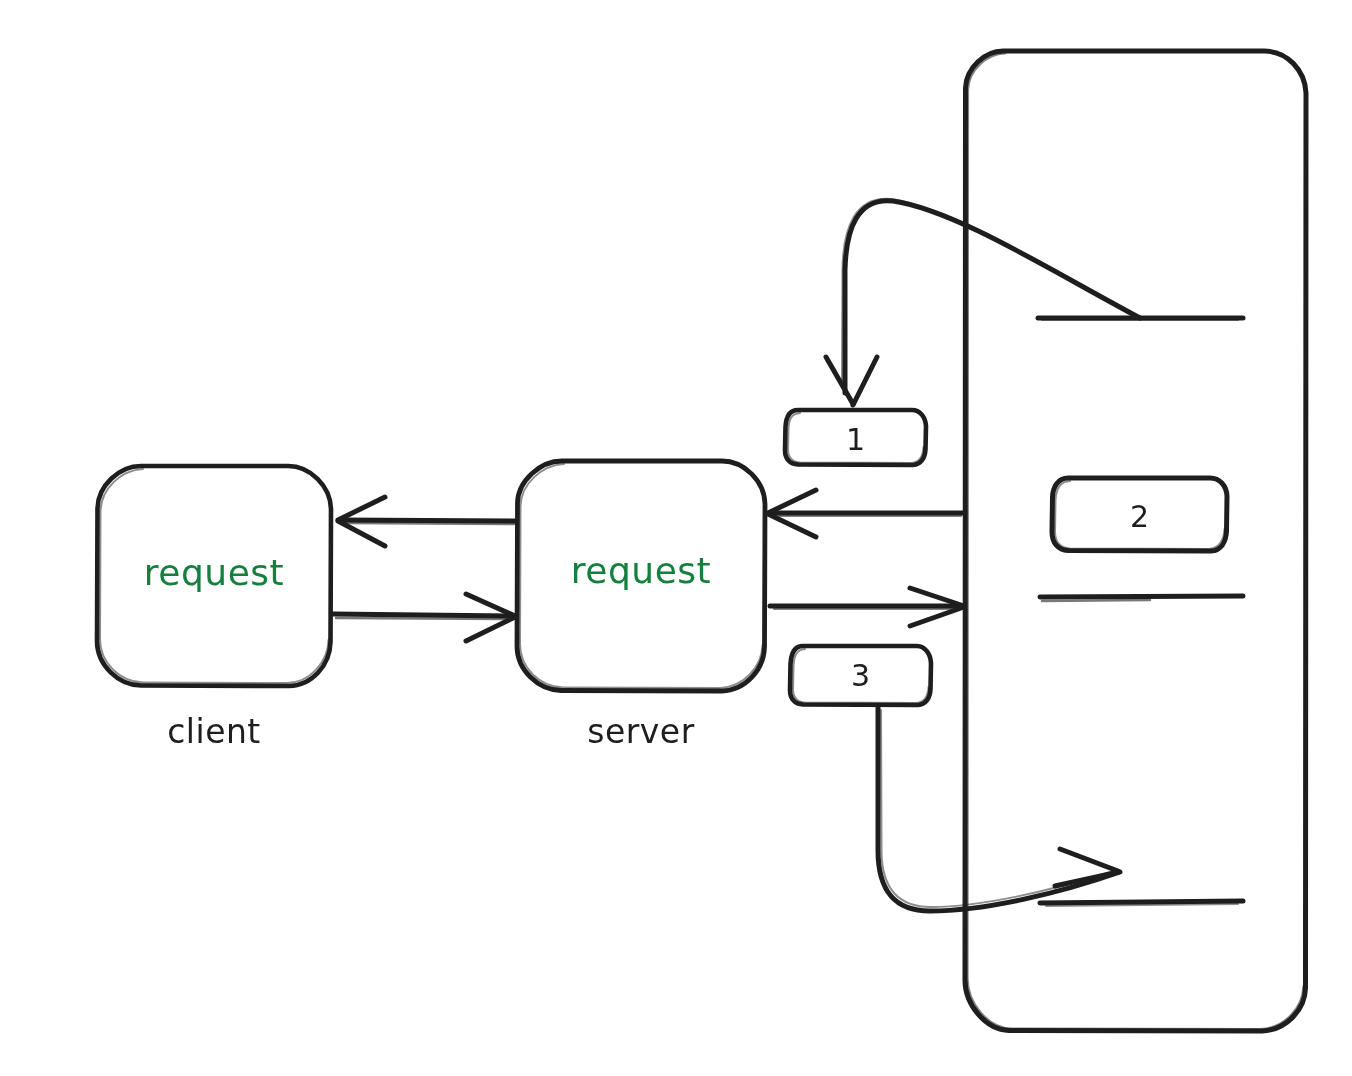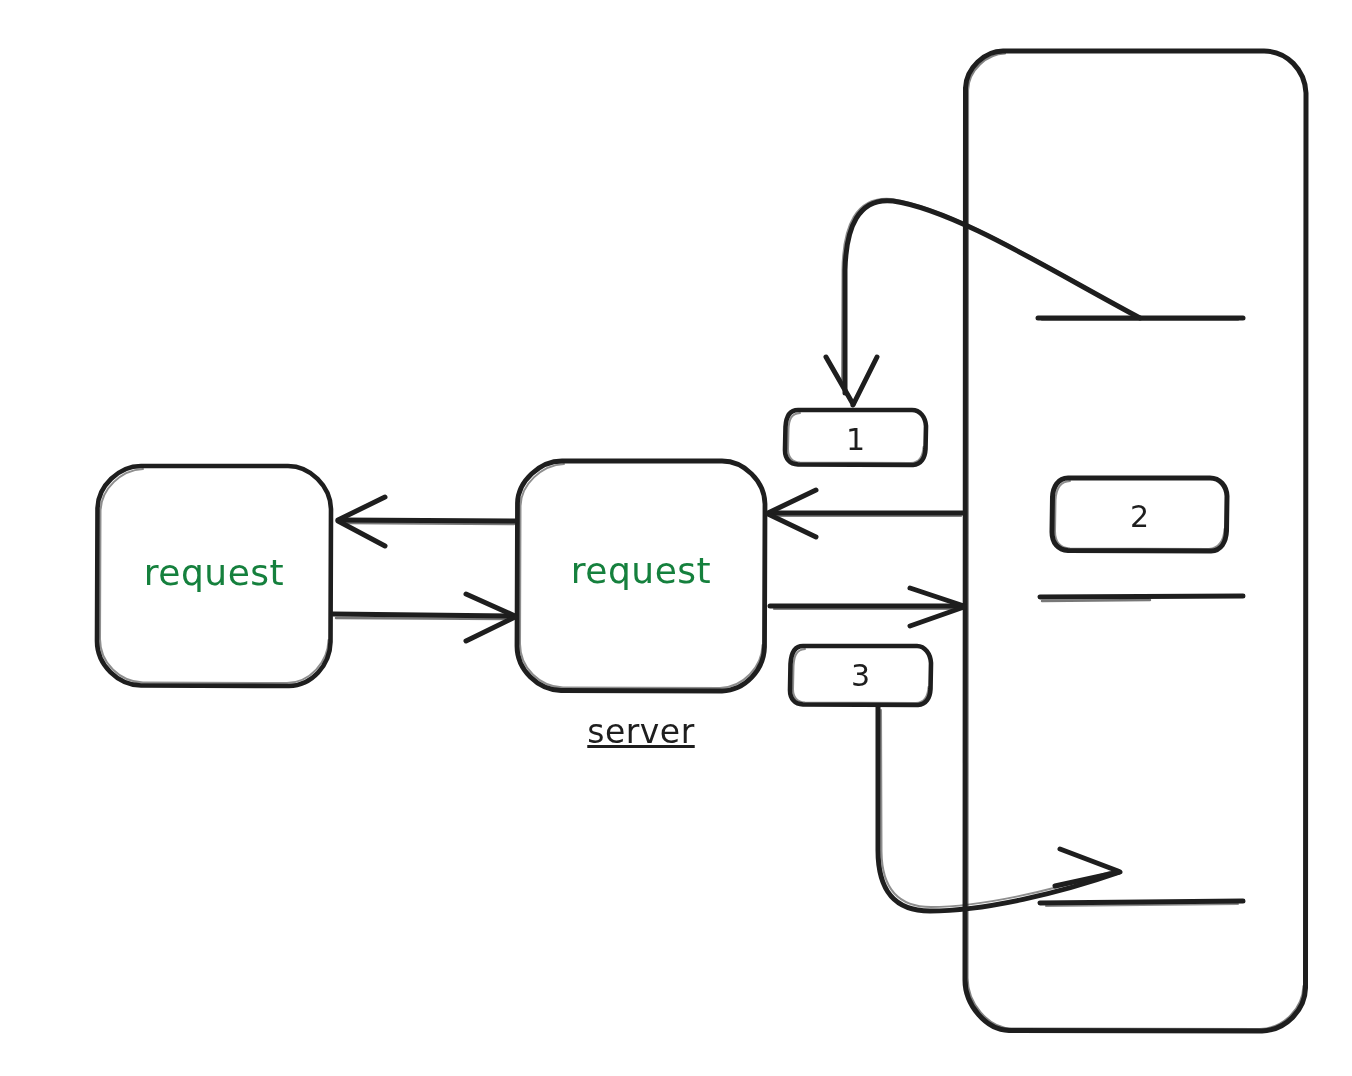--- a/index.html
+++ b/index.html
@@ -143,24 +143,25 @@
                  L 918 705 C 926 704.5 930 698 930.5 689 L 931 663 C 930.5 654 925 646 917 646 Z" stroke-width="4.6"></path>
         <path d="M805 649 C 796 649.5 794 657 793.5 666 L 793 689 C 793 697 797 702 805 702.5
                  L 916 703 C 924 702.5 928 696 928.5 687" stroke-width="2" opacity="0.5"></path>
       </g>
 
     </g>
   </svg>
 
   <div class="node-label" style="left:97px; top:552px; width:234px;">request</div>
 
+  <div class="under-label" style="left:97px; top:712px; width:234px;">client</div>
 
   <div class="node-label" style="left:517px; top:550px; width:248px;">request</div>
 
-  <div class="under-label" style="left:517px; top:712px; width:248px;text-decoration:underline;">server</div>
+  <div class="under-label" style="left:517px; top:712px; width:248px;">server</div>
 
   <div class="num-label" style="left:785px; top:422px; width:141px;">1</div>
 
   <div class="num-label" style="left:1052px; top:499px; width:175px;">2</div>
 
   <div class="num-label" style="left:790px; top:658px; width:141px;">3</div>
 
 </div>
 
 </body></html>

